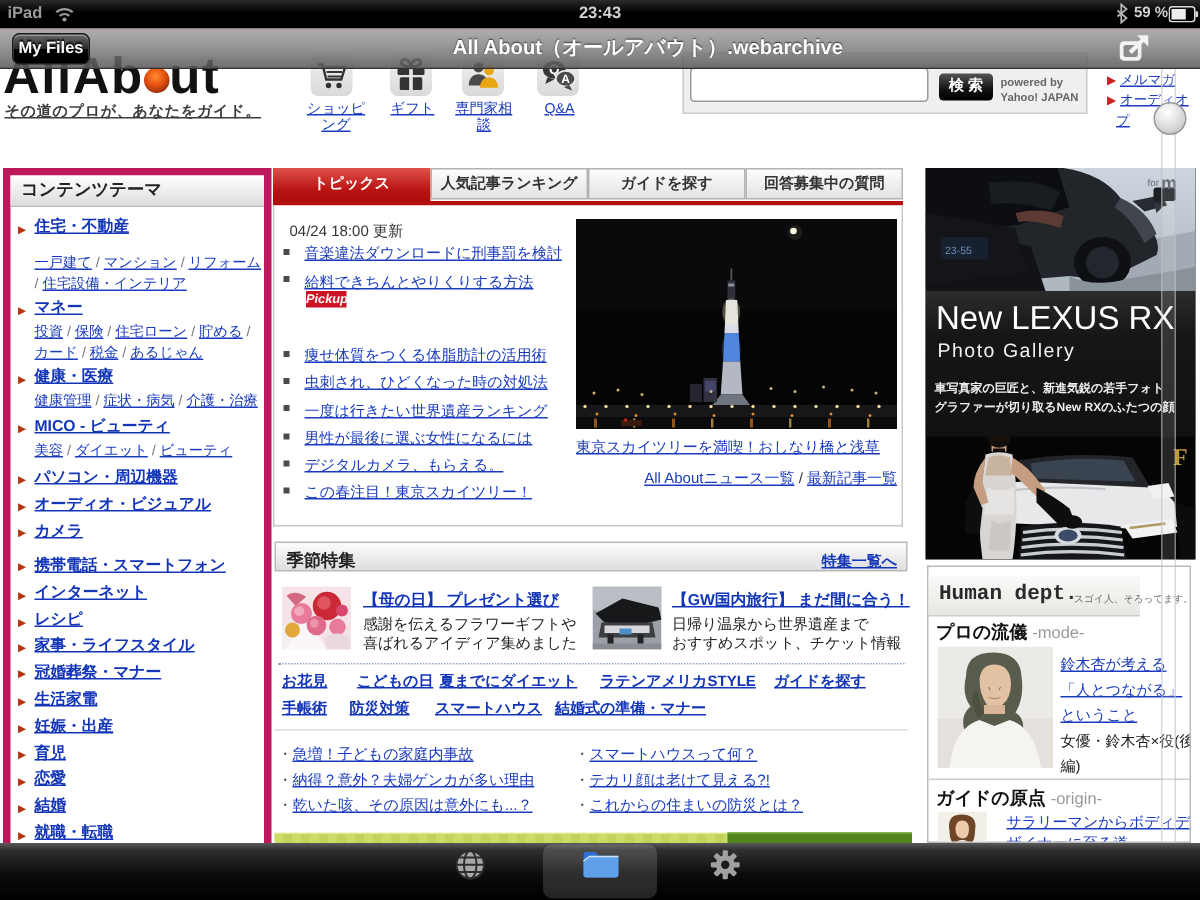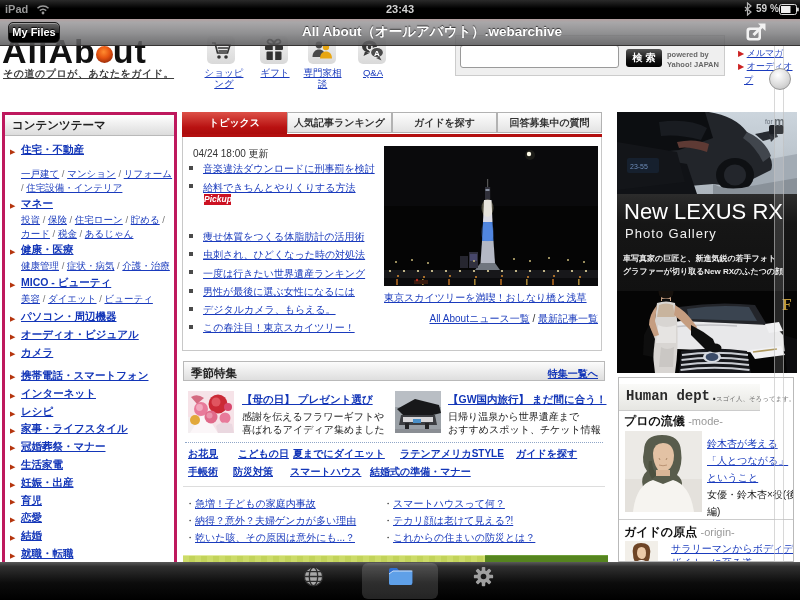--- a/index.html
+++ b/index.html
@@ -25,21 +25,21 @@
 #logo{left:2px;top:13px;font-size:34px;font-weight:bold;color:#111;letter-spacing:1px;}
 #tagline{left:3px;top:48px;font-size:10px;font-weight:bold;color:#3d3d3d;letter-spacing:.5px;text-decoration:underline;}
 .icobox{top:17px;width:28px;height:28px;border-radius:5px;background:linear-gradient(#f2f2f2,#d9d9d9);}
 .icolbl{top:48px;font-size:9.5px;text-align:center;line-height:11px;}
 #searchwrap{left:455px;top:16px;width:268px;height:39px;background:#efefef;border:1px solid #ccc;}
 #searchinput{left:4px;top:9px;width:157px;height:21px;background:#fff;border:1px solid #9a9a9a;border-radius:3px;}
 #searchbtn{left:170px;top:13px;width:36px;height:18px;border-radius:3px;background:linear-gradient(#555,#111 60%,#000);color:#fff;font-size:10px;font-weight:bold;text-align:center;line-height:18px;}
 #powered{left:211px;top:14px;font-size:7.5px;font-weight:bold;color:#666;line-height:9.5px;}
 .rarr{color:#c22;font-size:8px;}
 
-#sidebar{left:2px;top:93px;width:169px;height:450px;border:3px solid #be185d;background:#fff;}
+#sidebar{left:2px;top:93px;width:169px;height:450px;border:5px solid #be185d;background:#fff;}
 #sidehead{left:0;top:0;width:169px;height:21px;background:linear-gradient(#fff,#dcdcdc);border-bottom:1px solid #b9b9b9;font-size:11.5px;font-weight:bold;color:#222;line-height:21px;padding-left:7px;box-sizing:border-box;}
 .sitem{position:absolute;left:2px;padding-left:14px;font-size:10.5px;line-height:11px;white-space:nowrap;}
 .sitem .b{position:absolute;left:3px;top:1.5px;color:#b5350e;font-size:7px;}
 .ssub{position:absolute;left:16px;font-size:9.5px;line-height:13.5px;color:#777;white-space:nowrap;}
 .ssub a{color:#1a3bbd;font-weight:normal;}
 
 #tabs{left:182px;top:93px;width:420px;height:22px;}
 .tab{top:0;height:21px;box-sizing:border-box;border:1px solid #b2b2b2;background:linear-gradient(#fdfdfd,#e3e3e3);font-size:10px;white-space:nowrap;font-weight:bold;color:#333;text-align:center;line-height:20px;}
 #redline{left:182px;top:115px;width:420px;height:3px;background:#b30f0f;}
 #newsbox{left:182px;top:118px;width:420px;height:214px;border:1px solid #c8c8c8;border-top:none;box-sizing:border-box;background:#fff;}

